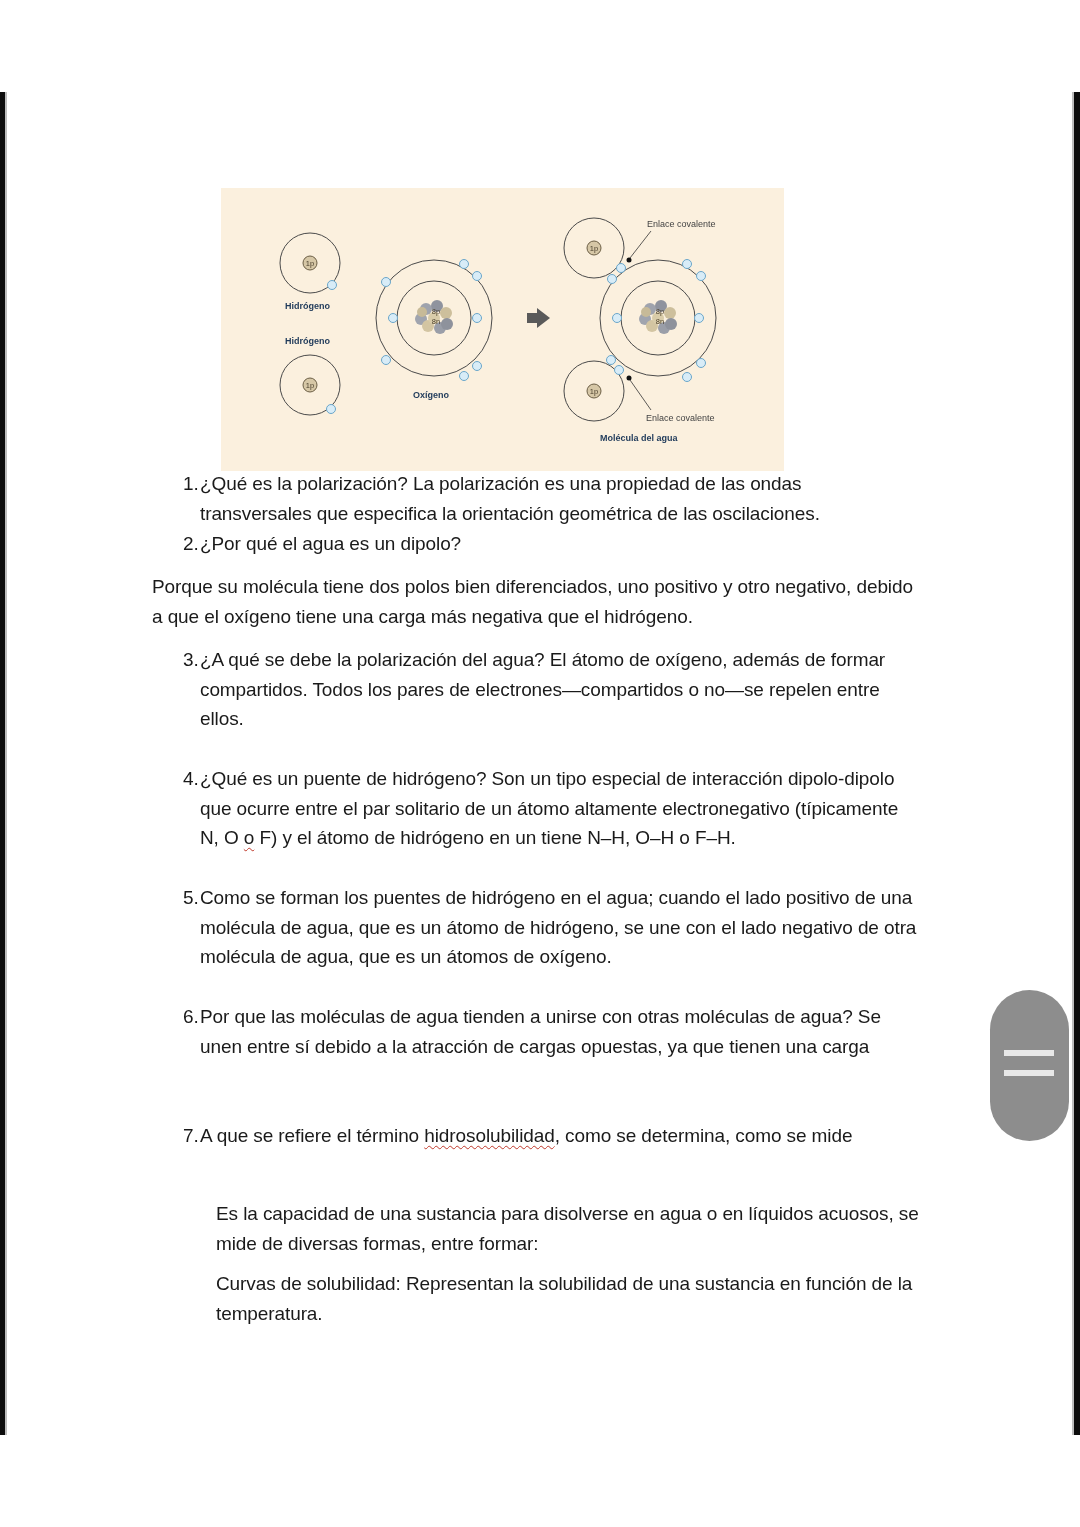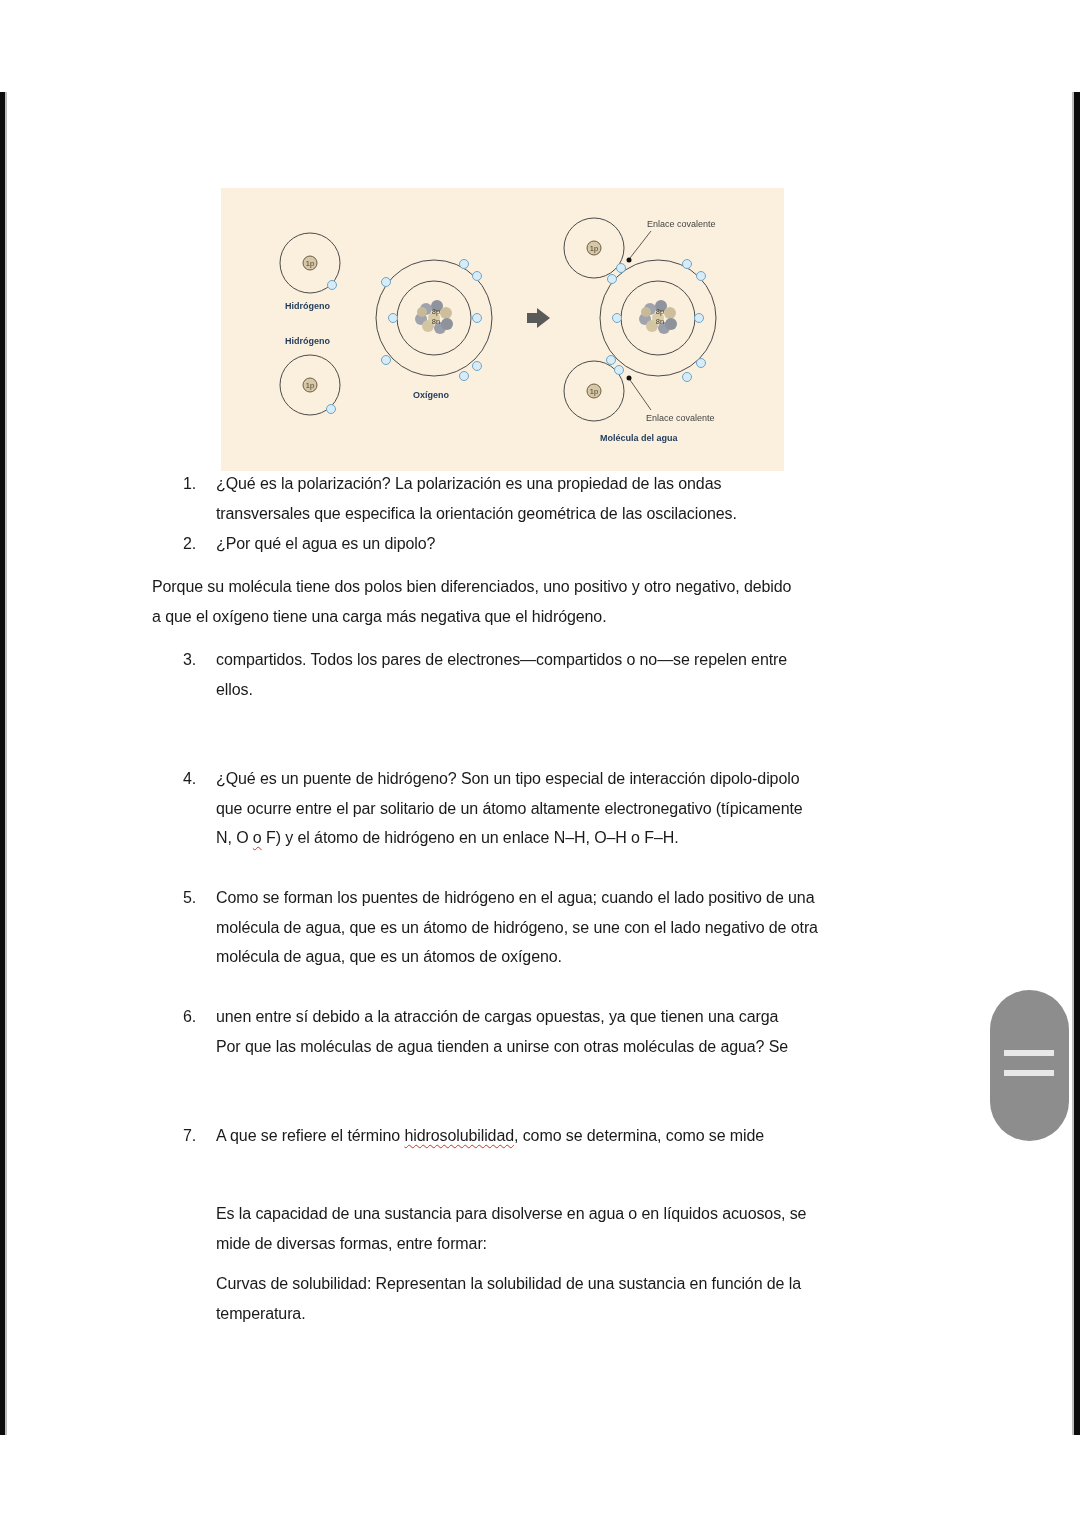--- a/index.html
+++ b/index.html
@@ -10,24 +10,24 @@
     color:#1a1a1a;
   }
   .frame-left { position:absolute; left:0; top:92px; width:5px; height:1343px; background:#0c0c0c; }
   .frame-right { position:absolute; right:0; top:92px; width:6px; height:1343px; background:#0c0c0c; }
   .frame-right::before { content:""; position:absolute; left:-2px; top:0; width:2px; height:100%; background:#bdbdbd; }
   .frame-left::after { content:""; position:absolute; right:-2px; top:0; width:2px; height:100%; background:#bdbdbd; }
 
   .figure { position:absolute; left:221px; top:188px; width:563px; height:283px; background:#fbf0de; }
   .figure svg { position:absolute; left:0; top:0; }
 
-  .text { position:absolute; font-size:16px; line-height:29.5px; letter-spacing:-0.1px; }
+  .text { position:absolute; font-size:19px; line-height:29.5px; letter-spacing:-0.1px; }
   .li { position:absolute; left:183px; width:760px; }
   .li .num { position:absolute; left:0; top:0; width:28px; }
-  .li .body { position:absolute; left:33px; width:720px; }
+  .li .body { position:absolute; left:17px; width:720px; }
   .para { left:152px; width:790px; }
   .sub { left:216px; width:720px; }
   .squig { text-decoration: underline wavy #c0392b; text-decoration-thickness:1px; text-underline-offset:3px; }
 
   .scroll-handle {
     position:absolute; left:990px; top:990px; width:79px; height:151px;
     background:#8d8d8d; border-radius:40px;
   }
   .scroll-handle .bar { position:absolute; left:14px; width:50px; height:6px; background:#e8e8e8; }
 </style>
@@ -159,48 +159,49 @@
 </div>
 
 <div class="text para" style="top:572px;">
   <div>Porque su molécula tiene dos polos bien diferenciados, uno positivo y otro negativo, debido</div>
   <div>a que el oxígeno tiene una carga más negativa que el hidrógeno.</div>
 </div>
 
 <div class="text li" style="top:645px;">
   <span class="num">3.</span>
   <div class="body">
+    <div>¿A qué se debe la polarización del agua? El átomo de oxígeno, además de formar</div>
     <div>compartidos. Todos los pares de electrones—compartidos o no—se repelen entre</div>
     <div>ellos.</div>
   </div>
 </div>
 
 <div class="text li" style="top:764px;">
   <span class="num">4.</span>
   <div class="body">
     <div>¿Qué es un puente de hidrógeno? Son un tipo especial de interacción dipolo-dipolo</div>
     <div>que ocurre entre el par solitario de un átomo altamente electronegativo (típicamente</div>
-    <div><span>N, O </span><span class="squig">o</span><span> F) y el átomo de hidrógeno en un enlace N–H, O–H o F–H.</span></div>
+    <div><span>N, O </span><span class="squig">o</span><span> F) y el átomo de hidrógeno en un tiene N–H, O–H o F–H.</span></div>
   </div>
 </div>
 
 <div class="text li" style="top:883px;">
   <span class="num">5.</span>
   <div class="body">
     <div>Como se forman los puentes de hidrógeno en el agua; cuando el lado positivo de una</div>
     <div>molécula de agua, que es un átomo de hidrógeno, se une con el lado negativo de otra</div>
     <div>molécula de agua, que es un átomos de oxígeno.</div>
   </div>
 </div>
 
 <div class="text li" style="top:1002px;">
   <span class="num">6.</span>
   <div class="body">
+    <div>Por que las moléculas de agua tienden a unirse con otras moléculas de agua? Se</div>
     <div>unen entre sí debido a la atracción de cargas opuestas, ya que tienen una carga</div>
-    <div>Por que las moléculas de agua tienden a unirse con otras moléculas de agua? Se</div>
   </div>
 </div>
 
 <div class="text li" style="top:1121px;">
   <span class="num">7.</span>
   <div class="body">
     <div><span>A que se refiere el término </span><span class="squig">hidrosolubilidad</span><span>, como se determina, como se mide</span></div>
   </div>
 </div>
 

